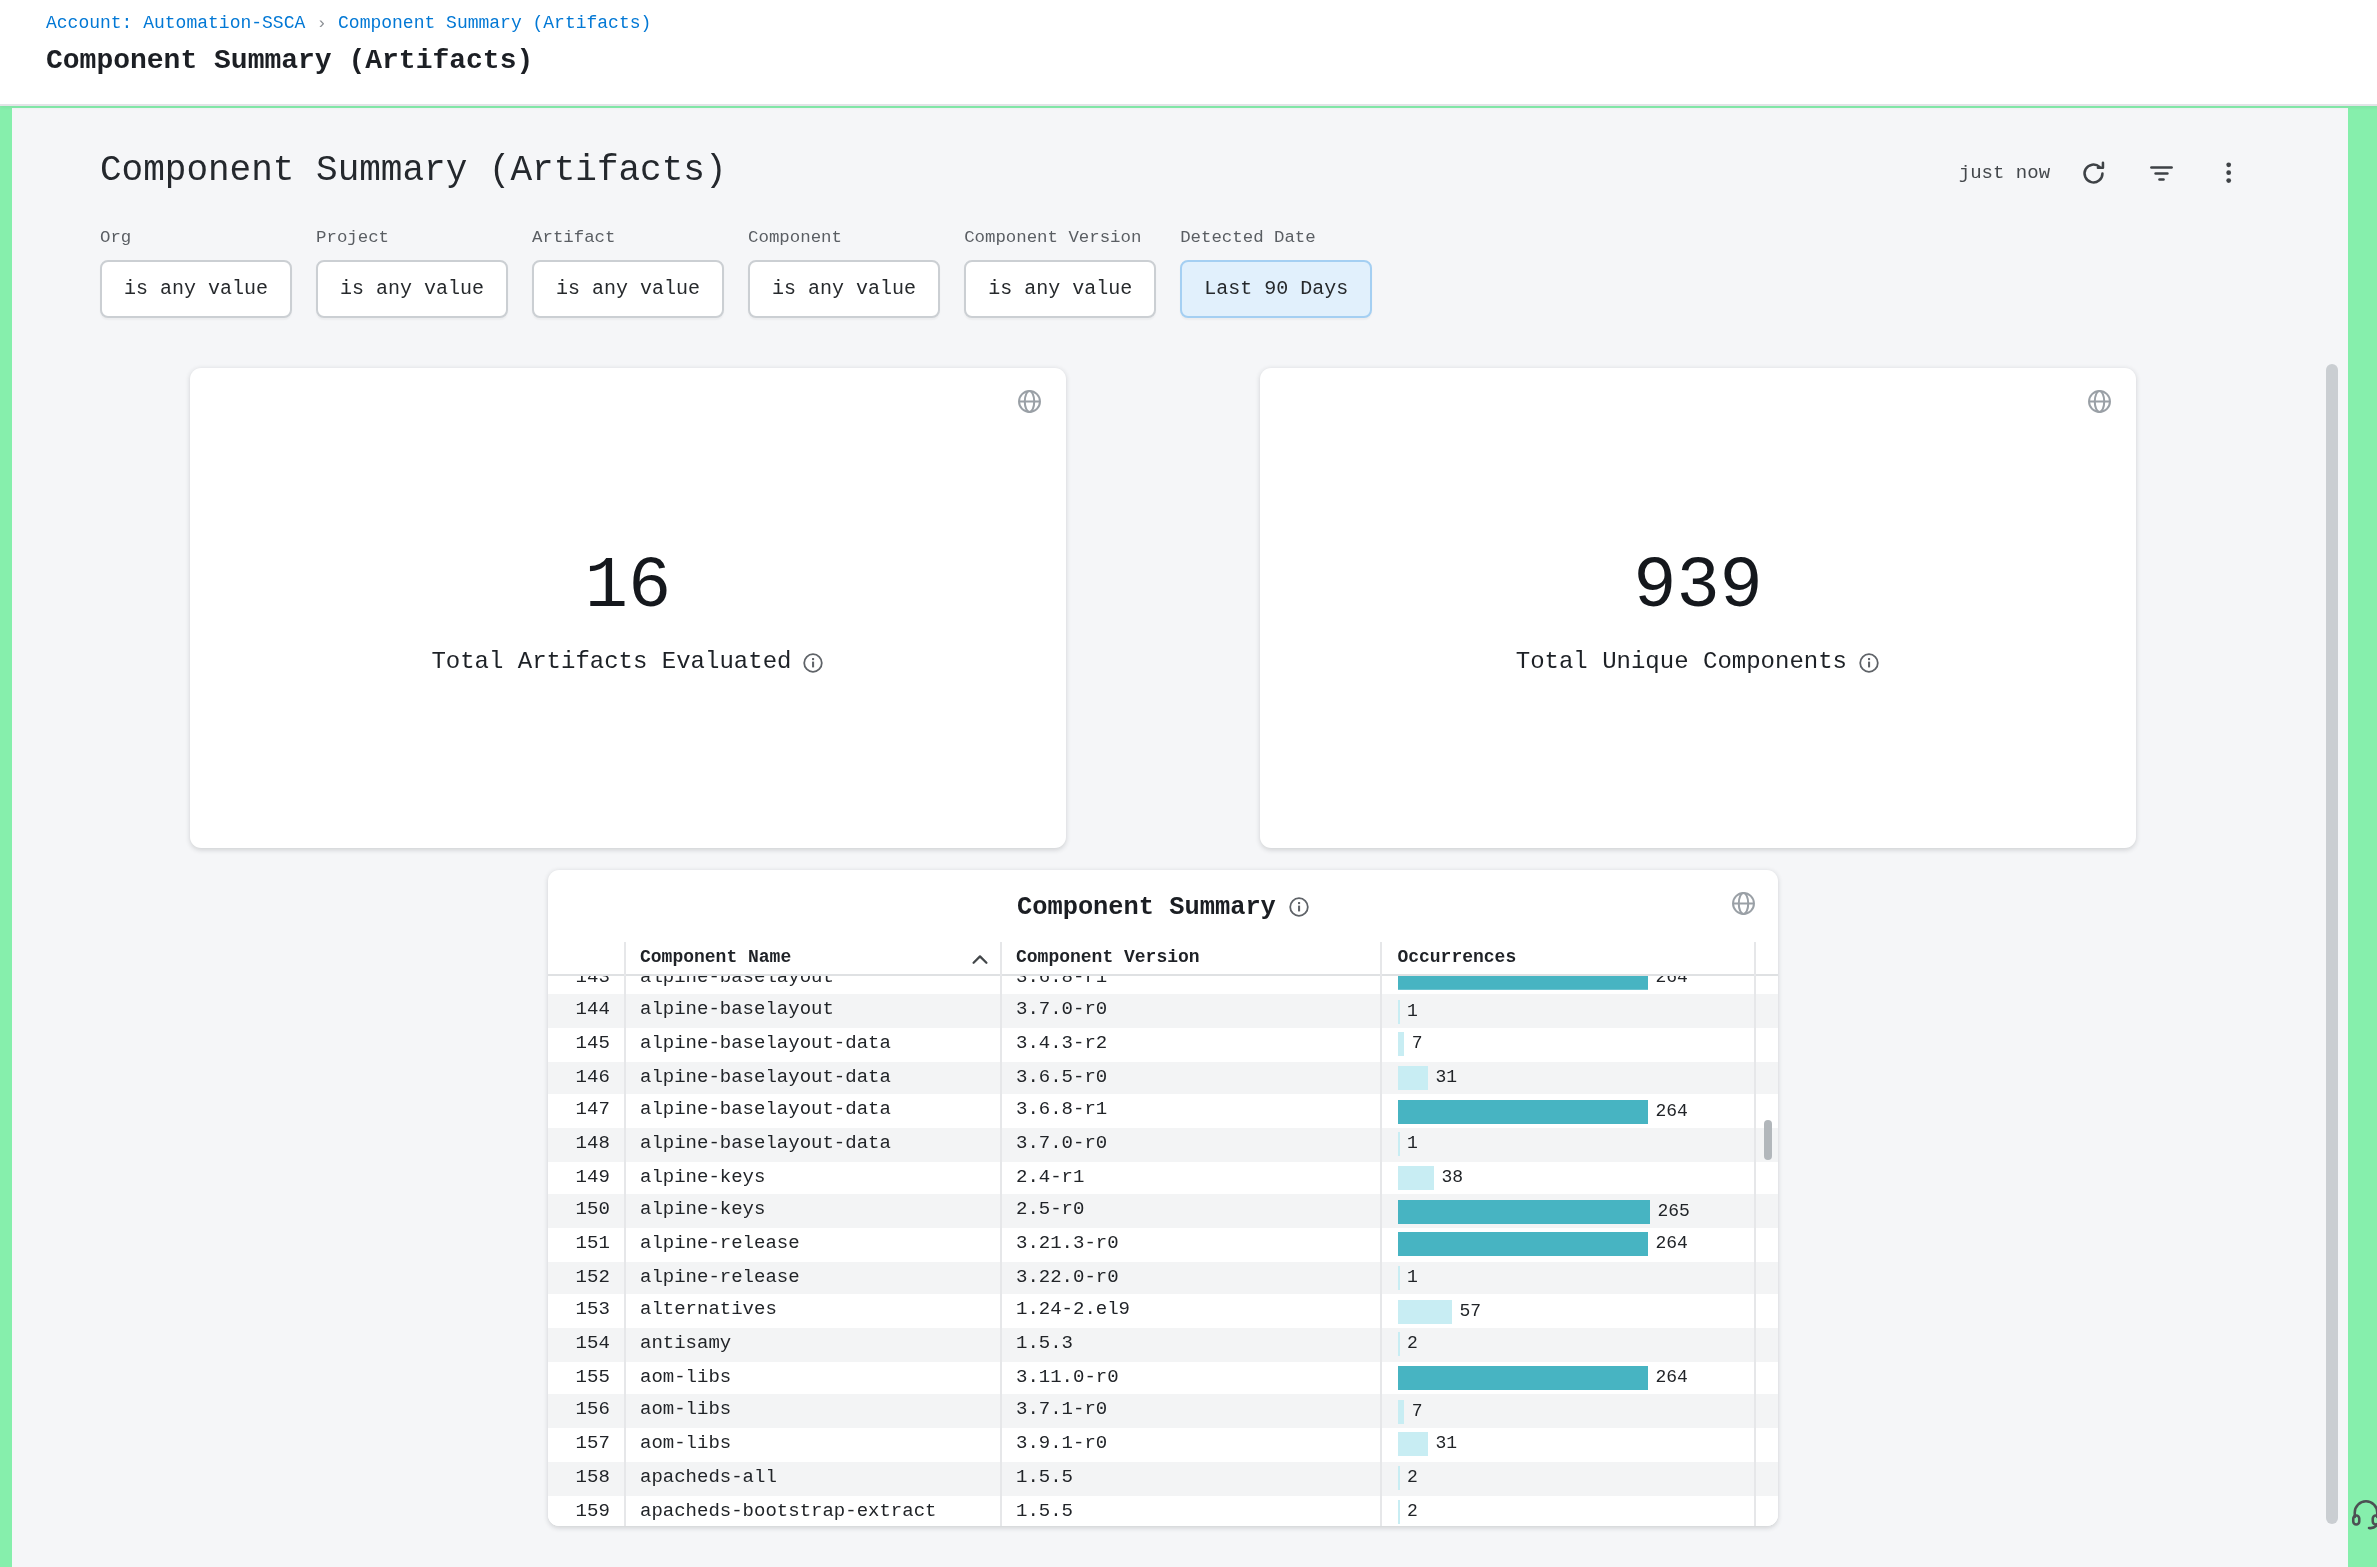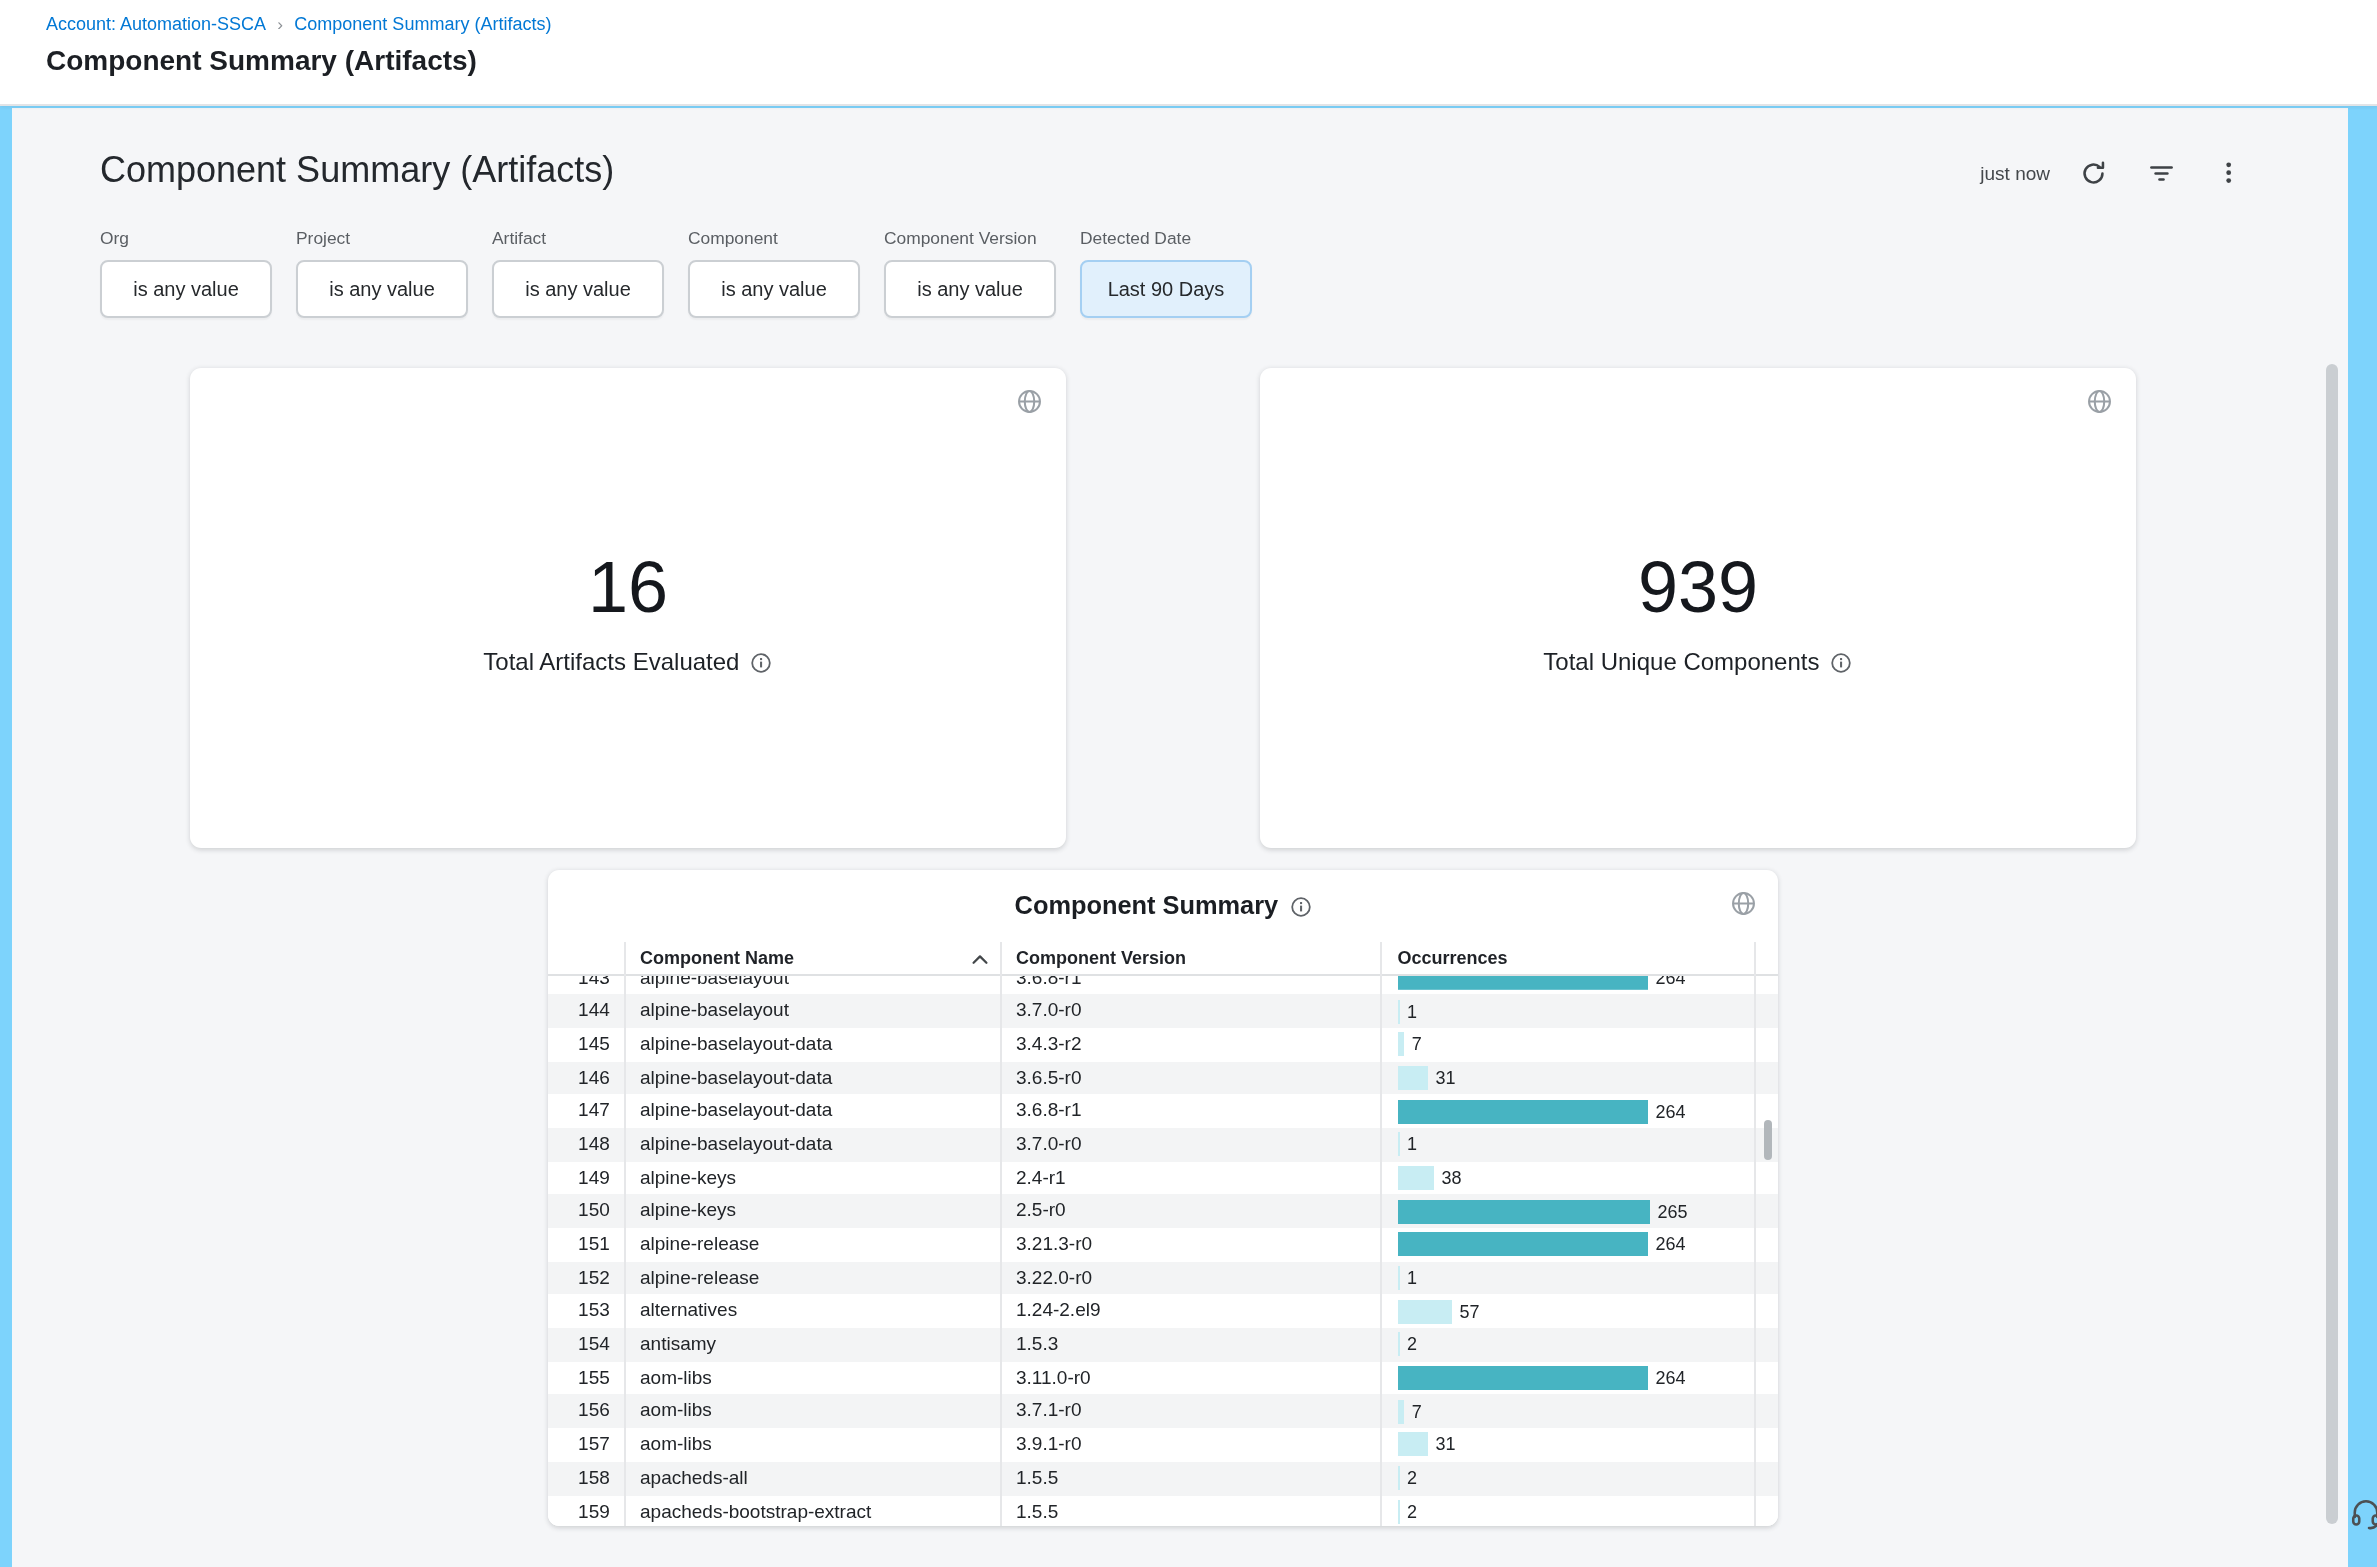--- a/index.html
+++ b/index.html
@@ -1,18 +1,18 @@
 <!DOCTYPE html>
 <html style="font-size:12.7px"><head>
 <meta charset="utf-8">
 <style>
   *{box-sizing:border-box;margin:0;padding:0;}
   html,body{margin:0;background:#ffffff;}
-  .viewport{position:relative;width:2377px;height:1567px;overflow:hidden;background:#7dd3fc;
-    font-family:Liberation Sans, sans-serif;}
+  .viewport{position:relative;width:2377px;height:1567px;overflow:hidden;background:#86efac;
+    font-family:Liberation Mono, monospace;}
   .page{position:absolute;left:0;top:0;width:1189px;height:784px;transform:scale(2);transform-origin:0 0;}
 
   
   .topbar{position:absolute;left:0;top:0;width:1189px;height:53px;background:#fff;
     border-bottom:0.8px solid #e2e4e7;box-shadow:0 0.8px 1.6px rgba(0,0,0,.05);z-index:5;}
   .breadcrumb{position:absolute;left:23px;top:7.1px;display:flex;align-items:center;gap:5.6px;font-size:9px;}
   .crumb{color:#0278d5;text-decoration:none;cursor:pointer;}
   .crumb-sep{color:#8d9196;font-size:8.7px;line-height:1;}
   .page-title{position:absolute;left:23px;top:22px;font-size:14px;font-weight:700;color:#1c1f24;}
 

